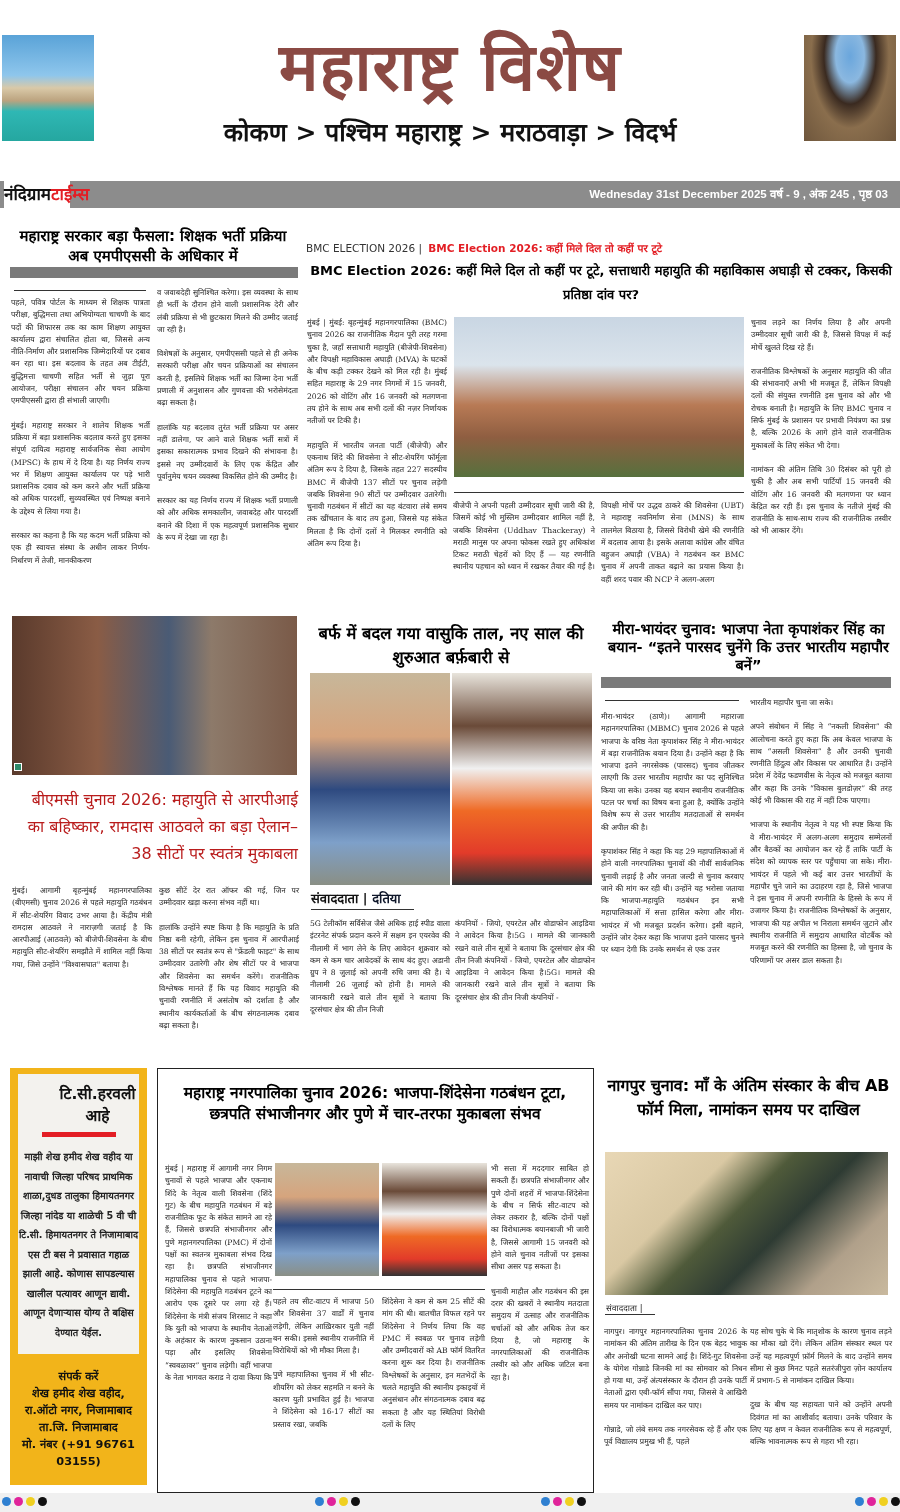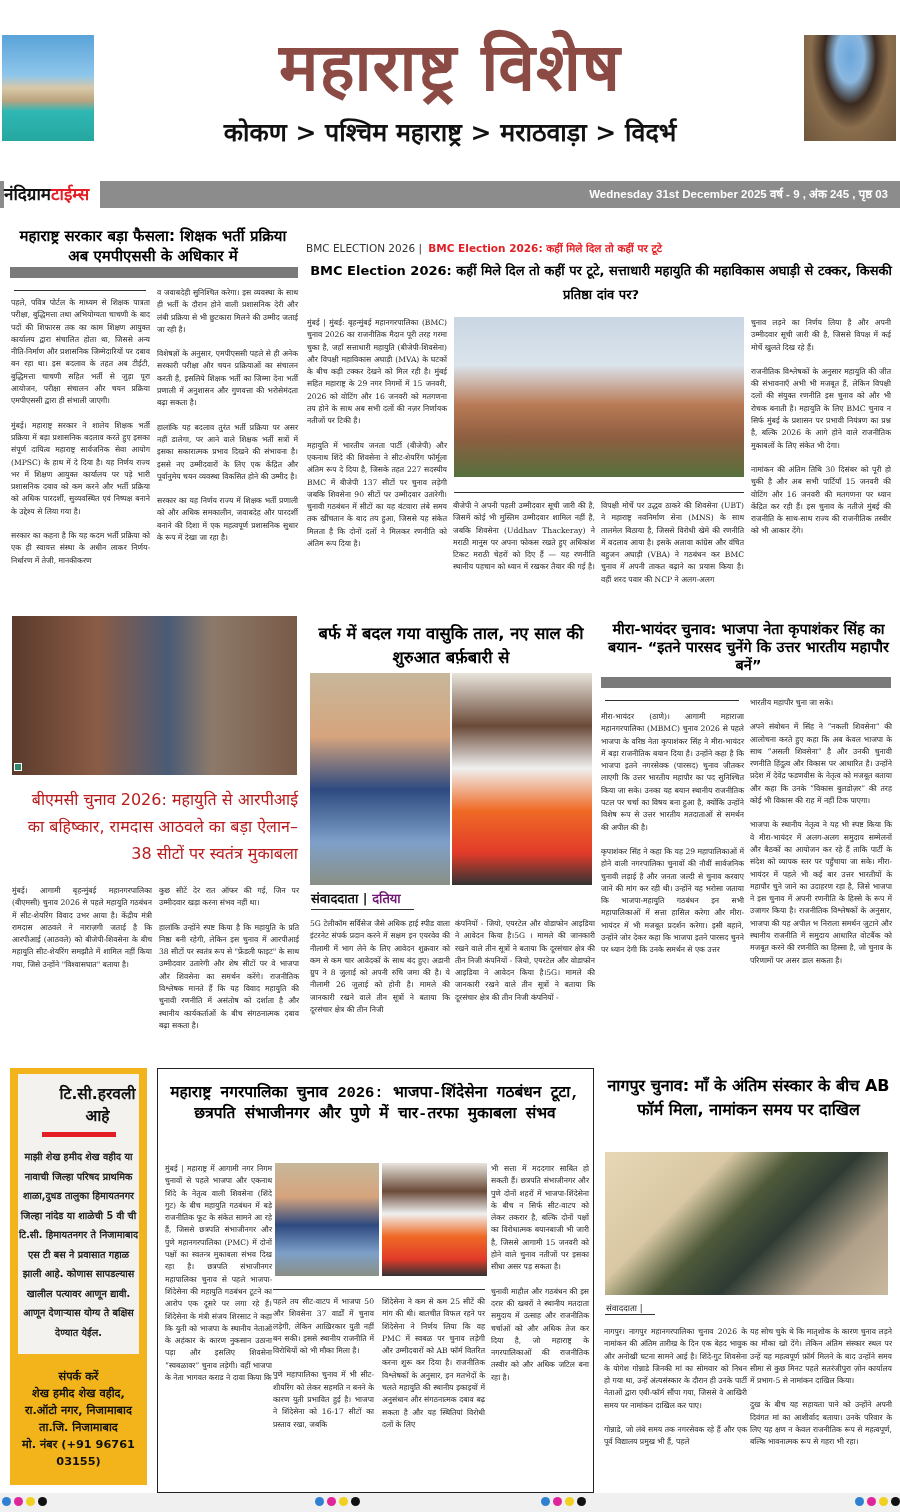--- a/index.html
+++ b/index.html
@@ -9,34 +9,34 @@
 
   
   .mast-img { position: absolute; top: 35px; width: 92px; height: 106px; }
   .mast-img.left { left: 2px; background: linear-gradient(180deg,#5aa3d8 0%,#8ec6ec 38%,#d9c9a8 50%,#bba37f 62%,#2fb7b4 72%,#25a7a0 100%); }
   .mast-img.right { right: 4px; background: radial-gradient(ellipse at 50% 20%,#6aa6dc 0%,#8bb8e0 22%,#3a2a20 40%,#8a6e4d 60%,#6e563c 100%); }
   .mast-title { position: absolute; left: 150px; width: 600px; top: 28px; text-align: center;
     font-family: "DejaVu Sans", sans-serif; font-weight: bold; font-size: 66px; color: #8b4a44; letter-spacing: 1px; line-height: 1.2; }
   .mast-sub { position: absolute; left: 150px; width: 600px; top: 118px; text-align: center;
     font-weight: bold; font-size: 25px; color: #111; line-height: 1.2; }
   .issue-bar { position: absolute; left: 0; top: 181px; width: 900px; height: 27px; background: #8c8c8c; }
-  .issue-logo { position: absolute; left: 4px; top: 179px; width: 96px; height: 33px; background: #fff;
+  .issue-logo { position: absolute; left: 4px; top: 179px; width: 66px; height: 33px; background: #fff;
     font-weight: bold; font-size: 17px; line-height: 30px; white-space: nowrap; }
   .issue-logo .l1 { color: #111; } .issue-logo .l2 { color: #e31e24; }
   .issue-date { position: absolute; right: 12px; top: 186px; font-weight: bold; font-size: 11.5px; color: #fff; font-family: "Liberation Sans", sans-serif; }
 
   
   .hl { font-weight: bold; text-align: center; color: #000000; }
   .body { font-family: "DejaVu Serif", serif; font-size: 7.6px; line-height: 12.3px; color: #222; text-align: justify; }
   .body p + p { margin-top: 12px; }
   .rule { position: absolute; height: 1px; background: #333; }
   .grey-bar { position: absolute; height: 11px; background: #7a7a7a; }
   .photo { position: absolute; overflow: hidden; }
   .cred { font-weight: bold; font-size: 13px; }
-  .cred .red { color: #701a75; }
+  .cred .red { color: #0f172a; }
 
   
   .ph-bmc { background: linear-gradient(180deg,#c9d6e3 0%,#dbe4ec 30%,#b87a55 55%,#8f5e41 75%,#56703d 100%); }
   .ph-athawale { background: linear-gradient(90deg,#5a3a2c 0%,#8a5c45 30%,#4a5b75 55%,#8d7a6a 70%,#7a5a48 100%); }
   .ph-fadnavis { background: linear-gradient(180deg,#c7b79a 0%,#d6a47d 30%,#2e4a80 55%,#7ea0c9 80%,#8a8f85 100%); }
   .ph-shinde { background: linear-gradient(180deg,#e8e4dc 0%,#6a4a38 25%,#f0f0f0 45%,#ef6a25 65%,#e23b2a 85%,#333 100%); }
   .ph-nagpur { background: linear-gradient(135deg,#e8d7b5 0%,#d9c8a3 30%,#4f5a3a 45%,#2e3b33 60%,#b0a08a 80%,#c9b99e 100%); }
 
   
   .ad { position: absolute; left: 10px; top: 1068px; width: 137px; height: 417px; background: #f2b41a; }
@@ -152,21 +152,21 @@
   <div class="ad-contact">
     <div>संपर्क करें</div>
     <div>शेख हमीद शेख वहीद,</div>
     <div>रा.ऑटो नगर, निजामाबाद</div>
     <div>ता.जि. निजामाबाद</div>
     <div>मो. नंबर (+91 96761 03155)</div>
   </div>
 </div>
 
 <div class="boxed">
-  <div class="abs hl" style="left:6px;top:14px;width:422px;font-size:15.5px;line-height:21px;font-family:Liberation Mono, monospace;">महाराष्ट्र नगरपालिका चुनाव 2026: भाजपा-शिंदेसेना गठबंधन टूटा, छत्रपति संभाजीनगर और पुणे में चार-तरफा मुकाबला संभव</div>
+  <div class="abs hl" style="left:6px;top:14px;width:422px;font-size:15.5px;line-height:21px;">महाराष्ट्र नगरपालिका चुनाव 2026: भाजपा-शिंदेसेना गठबंधन टूटा, छत्रपति संभाजीनगर और पुणे में चार-तरफा मुकाबला संभव</div>
   <div class="abs body" style="left:7px;top:94px;width:107px;">
     <p>मुंबई | महाराष्ट्र में आगामी नगर निगम चुनावों से पहले भाजपा और एकनाथ शिंदे के नेतृत्व वाली शिवसेना (शिंदे गुट) के बीच महायुति गठबंधन में बड़े राजनीतिक फूट के संकेत सामने आ रहे हैं, जिससे छत्रपति संभाजीनगर और पुणे महानगरपालिका (PMC) में दोनों पक्षों का स्वतन्त्र मुकाबला संभव दिख रहा है। छत्रपति संभाजीनगर महापालिका चुनाव से पहले भाजपा-शिंदेसेना की महायुति गठबंधन टूटने का आरोप एक दूसरे पर लगा रहे हैं। शिंदेसेना के मंत्री संजय शिरसाट ने कहा कि युती को भाजपा के स्थानीय नेताओं के अहंकार के कारण नुकसान उठाना पड़ा और इसलिए शिवसेना “स्वबळावर” चुनाव लड़ेगी। वहीं भाजपा के नेता भागवत कराड ने दावा किया कि</p>
   </div>
   <div class="photo ph-fadnavis" style="left:117px;top:94px;width:104px;height:113px;"></div>
   <div class="photo ph-shinde" style="left:224px;top:94px;width:105px;height:113px;"></div>
   <div class="rule" style="left:115px;top:220px;width:212px;"></div>
   <div class="abs body" style="left:115px;top:227px;width:101px;">
     <p>पहले तय सीट-वाटप में भाजपा 50 और शिवसेना 37 वार्डों में चुनाव लड़ेगी, लेकिन आख़िरकार युती नहीं बन सकी। इससे स्थानीय राजनीति में विरोधियों को भी मौका मिला है।</p>
     <p>पुणे महापालिका चुनाव में भी सीट-शीयरिंग को लेकर सहमति न बनने के कारण युती प्रभावित हुई है। भाजपा ने शिंदेसेना को 16-17 सीटों का प्रस्ताव रखा, जबकि</p>
   </div>

